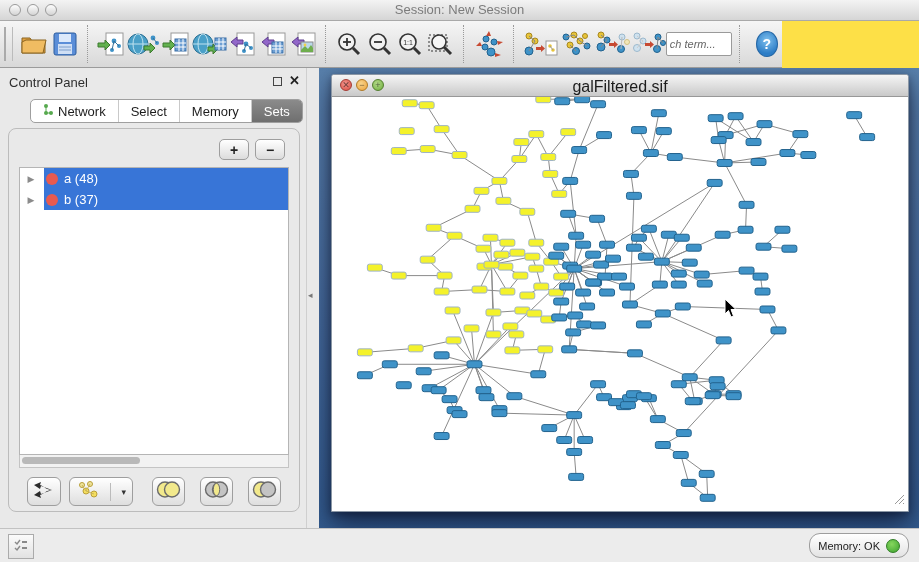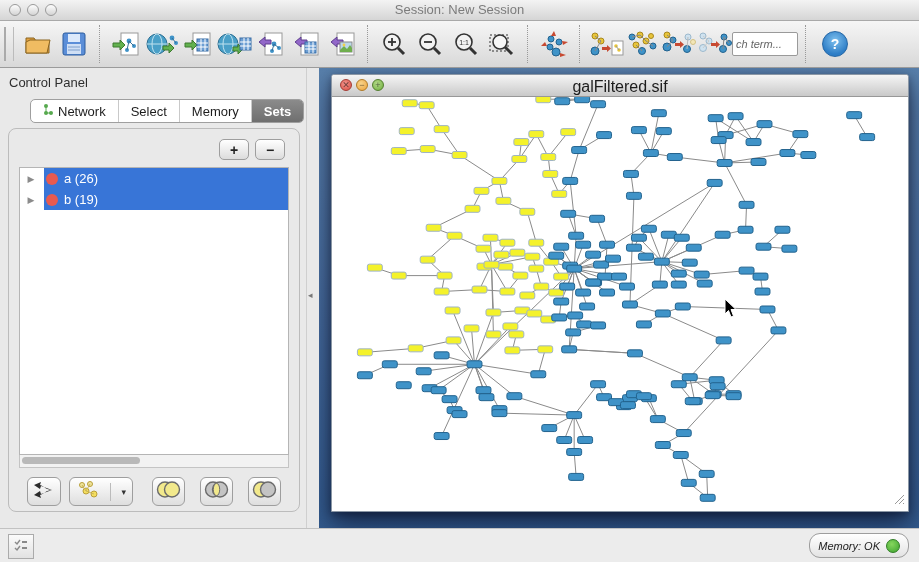--- a/index.html
+++ b/index.html
@@ -10,21 +10,21 @@
   
   .titlebar{position:absolute;left:0;top:0;width:919px;height:20px;
     background:linear-gradient(#f3f3f3,#d5d5d5);border-bottom:1px solid #a9a9a9;}
   .traffic{position:absolute;top:4px;width:12px;height:12px;border-radius:50%;
     background:linear-gradient(#fdfdfd,#d4d4d4);border:1px solid #9a9a9a;box-sizing:border-box;}
   .t1{left:9px}.t2{left:27px}.t3{left:45px}
   .win-title{position:absolute;left:0;right:0;top:2px;text-align:center;
     font-size:13px;color:#7c7c7c;}
 
   
-  .toolbar{position:absolute;left:0;top:21px;width:919px;height:47px;
+  .toolbar{position:absolute;left:0;top:21px;width:782px;height:47px;
     background:linear-gradient(#f6f6f6,#d8d8d8);border-bottom:1px solid #9b9b9b;
     display:flex;align-items:center;box-sizing:border-box;padding:0 4px;}
   .grip{width:7px;height:34px;margin-right:6px;
     border-left:2px double #aaa;border-right:1px solid #bbb;}
   .tsep{width:1px;height:38px;margin:0 7px;border-left:1px dotted #999;}
   .tbtn{width:36px;height:38px;display:flex;align-items:center;justify-content:center;
     background:none;border:none;padding:0;cursor:default;}
   .tbtn svg{display:block;}
   .search-box{width:58px;height:22px;border:1px solid #9a9a9a;background:#fff;
     font-style:italic;font-size:11px;color:#666;padding:0 3px;border-radius:2px;
@@ -32,31 +32,31 @@
   .help-btn{width:24px;height:24px;border-radius:50%;margin-left:8px;
     background:radial-gradient(circle at 50% 35%,#7ec0ee,#2d7dc6 70%);
     color:#fff;font-weight:bold;font-size:14px;border:1px solid #2466a5;
     display:flex;align-items:center;justify-content:center;}
 
   
   .main{position:absolute;left:0;top:68px;width:919px;height:460px;display:flex;}
 
   
   .cpanel{position:relative;width:306px;height:460px;background:#e9e9e9;flex:none;}
-  .cp-header{position:absolute;left:0;top:0;width:100%;height:28px;padding-left:36px;}
+  .cp-header{position:absolute;left:0;top:0;width:100%;height:28px;}
   .cp-title{position:absolute;left:9px;top:7px;font-size:13px;color:#2e2e2e;}
   .cp-float{position:absolute;right:24px;top:9px;width:9px;height:9px;
     border:1.5px solid #444;box-sizing:border-box;}
   .cp-close{position:absolute;right:6px;top:5px;font-size:13px;font-weight:bold;color:#222;}
 
   .tabs{position:absolute;left:30px;top:31px;height:22px;display:flex;
     background:#fff;border:1px solid #9f9f9f;border-radius:5px;overflow:hidden;}
   .tab{display:flex;align-items:center;justify-content:center;gap:4px;
     font-size:13px;color:#1d1d1d;padding:0 12px;border-right:1px solid #c9c9c9;}
-  .tab:last-child{border-right:none;font-weight:bold;}
+  .tab:last-child{border-right:none;}
   .tab.sel{background:linear-gradient(#8b8b8b,#6f6f6f);color:#fff;}
 
   .setbox{position:absolute;left:8px;top:60px;width:290px;height:382px;
     border:1px solid #bcbcbc;border-radius:8px;background:#e9e9e9;}
   .pm-row{position:absolute;right:14px;top:10px;display:flex;gap:6px;}
   .pm-btn{width:28px;height:19px;border:1px solid #9e9e9e;border-radius:5px;
     background:linear-gradient(#ffffff,#dcdcdc);font-size:14px;font-weight:bold;
     color:#222;display:flex;align-items:center;justify-content:center;line-height:1;}
 
   .setlist{position:absolute;left:10px;top:38px;width:268px;height:286px;
@@ -106,21 +106,21 @@
 
   
   .statusbar{position:absolute;left:0;top:528px;width:919px;height:34px;
     background:#ececec;border-top:1px solid #c2c2c2;}
   .task-btn{position:absolute;left:8px;top:5px;width:24px;height:23px;
     border:1px solid #ababab;background:linear-gradient(#fbfbfb,#e2e2e2);
     display:flex;align-items:center;justify-content:center;}
   .mem-btn{position:absolute;right:10px;top:4px;height:23px;padding:0 8px;
     border:1px solid #9d9d9d;border-radius:11px;
     background:linear-gradient(#ffffff,#e3e3e3);
-    display:flex;align-items:center;gap:6px;font-size:11px;color:#222;font-style:italic;}
+    display:flex;align-items:center;gap:6px;font-size:11px;color:#222;}
   .mem-dot{width:12px;height:12px;border-radius:50%;
     background:radial-gradient(circle at 40% 35%,#86d65e,#3da32e);border:1px solid #2f7d24;}
 </style>
 </head>
 <body>
 
 <div class="screen">
 
   <div class="titlebar">
     <div class="traffic t1"></div>
@@ -419,27 +419,27 @@
           <div class="pm-btn">
               <span>−</span>
             </div>
         </div>
 
         <div class="setlist">
           <div class="srow">
             <span class="sel-bg"></span>
             <span class="expander">▶</span>
             <span class="dot"></span>
-            <span class="slabel">a (26)</span>
+            <span class="slabel">a (48)</span>
           </div>
           <div class="srow">
             <span class="sel-bg"></span>
             <span class="expander">▶</span>
             <span class="dot"></span>
-            <span class="slabel">b (19)</span>
+            <span class="slabel">b (37)</span>
           </div>
         </div>
         <div class="hscroll">
             <div class="hthumb"></div>
           </div>
 
         <div class="cp-actions">
           <div class="abtn" style="width:34px">
             <span><svg width="22" height="20">
                   <path d="M19 10 C13 10 11 6 7 5 l1 -3 -7 3 6 4 1 -3 z" fill="#2b2b2b"></path>

